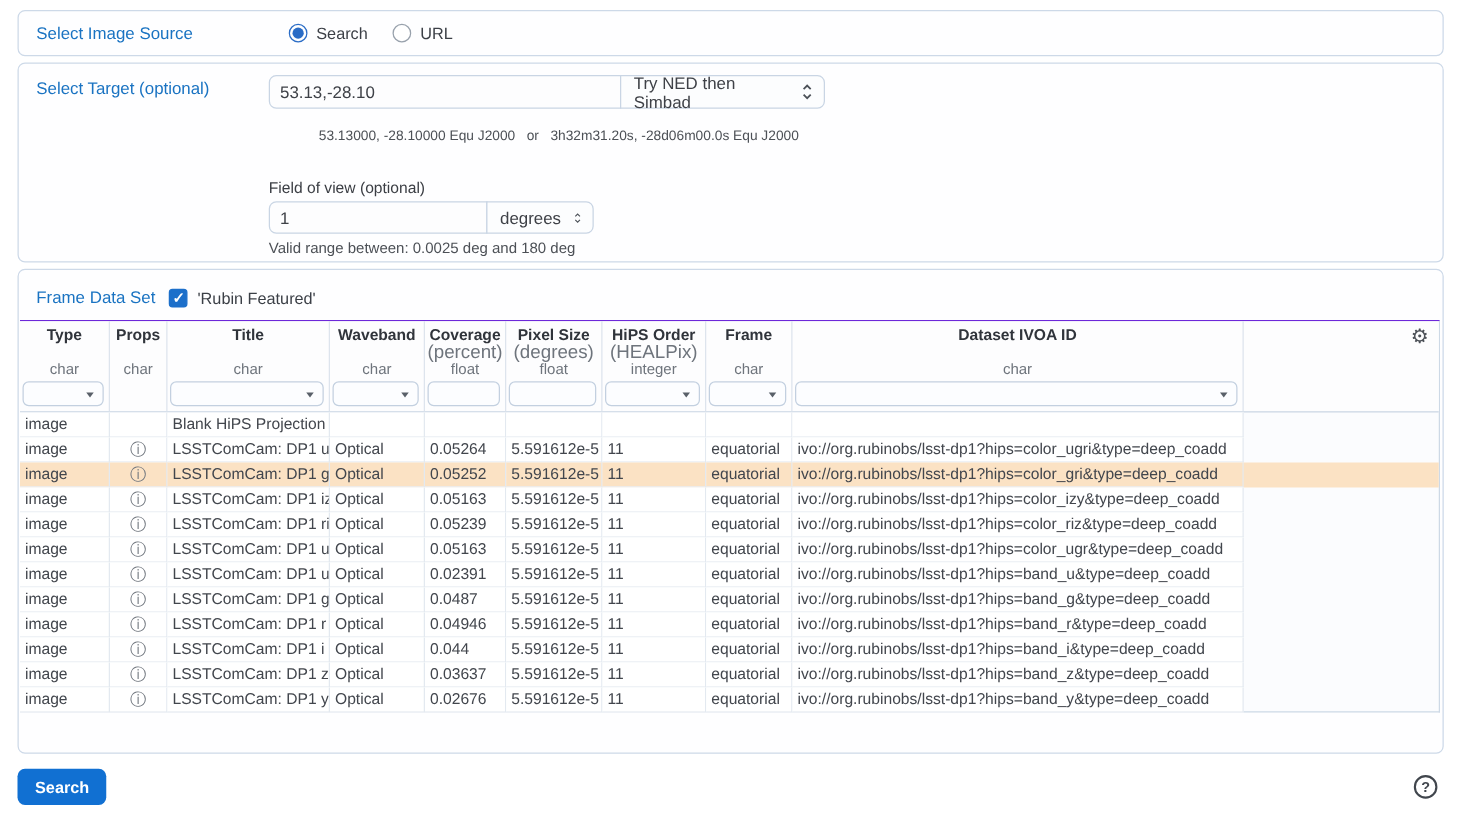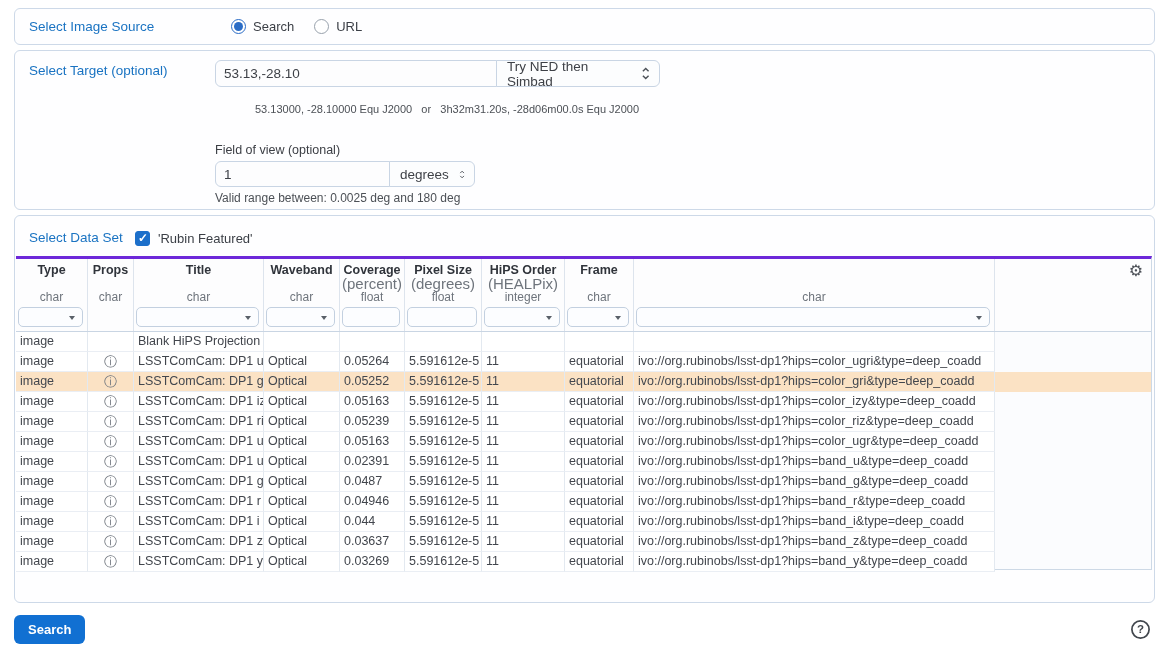--- a/index.html
+++ b/index.html
@@ -33,21 +33,21 @@
   
   .checkbox-row { position:absolute; left:120px; top:15px; display:flex; align-items:center; gap:8px;
     font-size:13px; color:#3b3f46; }
   .checkbox { width:15px; height:15px; border-radius:3px; border:1px solid #9aa3ad; background:#fff; position:relative; }
   .checkbox.checked { background:#1c6fca; border-color:#1c6fca; }
   .checkbox.checked::after { content:"✓"; position:absolute; left:2px; top:-1px; color:#fff;
     font-size:12px; font-weight:bold; line-height:15px; }
 
   
   .table { position:absolute; left:1px; top:40px; width:1136px; height:314px; background:#fbfcfe;
-    border-right:1px solid #cdd9e6; border-bottom:1px solid #cdd9e6; border-top:3px solid #6d28d9; }
+    border-right:1px solid #cdd9e6; border-bottom:1px solid #cdd9e6; border-top:1px solid #6d28d9; }
   .grid-row { display:grid; grid-template-columns:72px 46px 130px 76px 65px 77px 83px 69px 361px minmax(0,1fr); }
   .thead { height:73px; border-bottom:1px solid #c9d5e3; background:#fdfdfe; }
   .hcell { position:relative; border-right:1px solid #dde4ed; }
   .hcell.filler { border-right:none; }
   .hname { margin-top:5px; font-size:12.5px; font-weight:600; color:#30343b; line-height:13px; text-align:center; }
   .hsub { font-size:15px; color:#6e747c; line-height:13px; text-align:center; }
   .hdtype { position:absolute; top:31px; left:0; width:100%; text-align:center;
     font-size:12px; color:#6e747c; }
   .filter { position:absolute; top:48px; left:2px; right:4px; height:20px; border:1px solid #c3d0e0;
     border-radius:5px; background:#fcfdff; }
@@ -106,21 +106,21 @@
       <svg class="updown-icon" width="10" height="15" viewBox="0 0 10 15">
         <path d="M2 5.2 L5 2.2 L8 5.2" fill="none" stroke="#4c5158" stroke-width="1.5"></path>
         <path d="M2 9.8 L5 12.8 L8 9.8" fill="none" stroke="#4c5158" stroke-width="1.5"></path>
       </svg>
     </span>
   </div>
   <div class="small-hint" style="left:200px; top:140px; font-size:12px;">Valid range between: 0.0025 deg and 180 deg</div>
 </div>
 
 <div class="panel" id="panel-dataset">
-  <div class="blue-label" style="top:14px;">Select Data Set</div>
+  <div class="blue-label" style="top:14px;">Frame Data Set</div>
   <div class="checkbox-row">
     <span class="checkbox checked" id="featured-checkbox"></span>
     <span>'Rubin Featured'</span>
   </div>
   <div class="table" id="dataset-table">
       <div class="grid-row thead">
         <div class="hcell">
           <div class="hname">Type</div>
           <div class="hdtype">char</div>
           <div class="filter">
@@ -166,20 +166,21 @@
           </div>
         </div>
         <div class="hcell">
           <div class="hname">Frame</div>
           <div class="hdtype">char</div>
           <div class="filter">
             <span class="caret"></span>
           </div>
         </div>
         <div class="hcell">
+          <div class="hname">Dataset IVOA ID</div>
           <div class="hdtype">char</div>
           <div class="filter">
             <span class="caret"></span>
           </div>
         </div>
         <div class="hcell filler">
           <span class="gear">⚙</span>
         </div>
       </div>
       <div class="grid-row trow">
@@ -312,21 +313,21 @@
         <div class="c-hips_order">11</div>
         <div class="c-frame">equatorial</div>
         <div class="c-ivoa_id">ivo://org.rubinobs/lsst-dp1?hips=band_z&amp;type=deep_coadd</div>
         <div class="filler"></div>
       </div>
       <div class="grid-row trow">
         <div class="c-type">image</div>
         <div class="c-props"><span>ⓘ</span></div>
         <div class="c-title">LSSTComCam: DP1 y</div>
         <div class="c-waveband">Optical</div>
-        <div class="c-coverage">0.03269</div>
+        <div class="c-coverage">0.02676</div>
         <div class="c-pixel_size">5.591612e-5</div>
         <div class="c-hips_order">11</div>
         <div class="c-frame">equatorial</div>
         <div class="c-ivoa_id">ivo://org.rubinobs/lsst-dp1?hips=band_y&amp;type=deep_coadd</div>
         <div class="filler"></div>
       </div>
     </div>
 </div>
 
 <button class="search-btn">Search</button>

